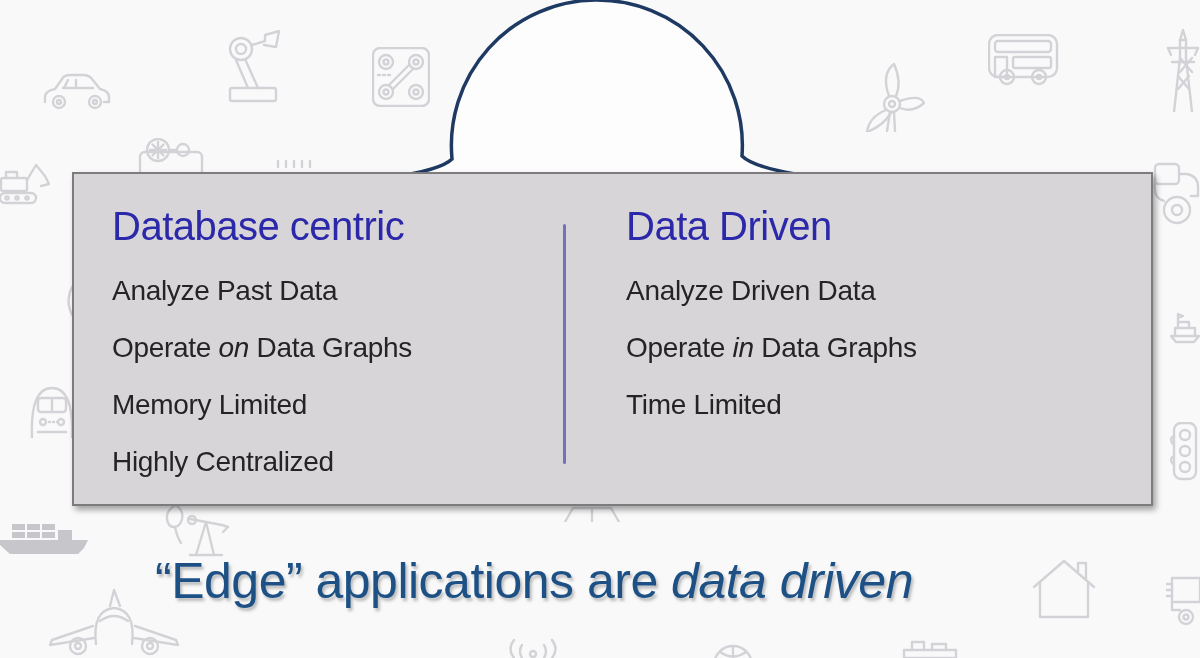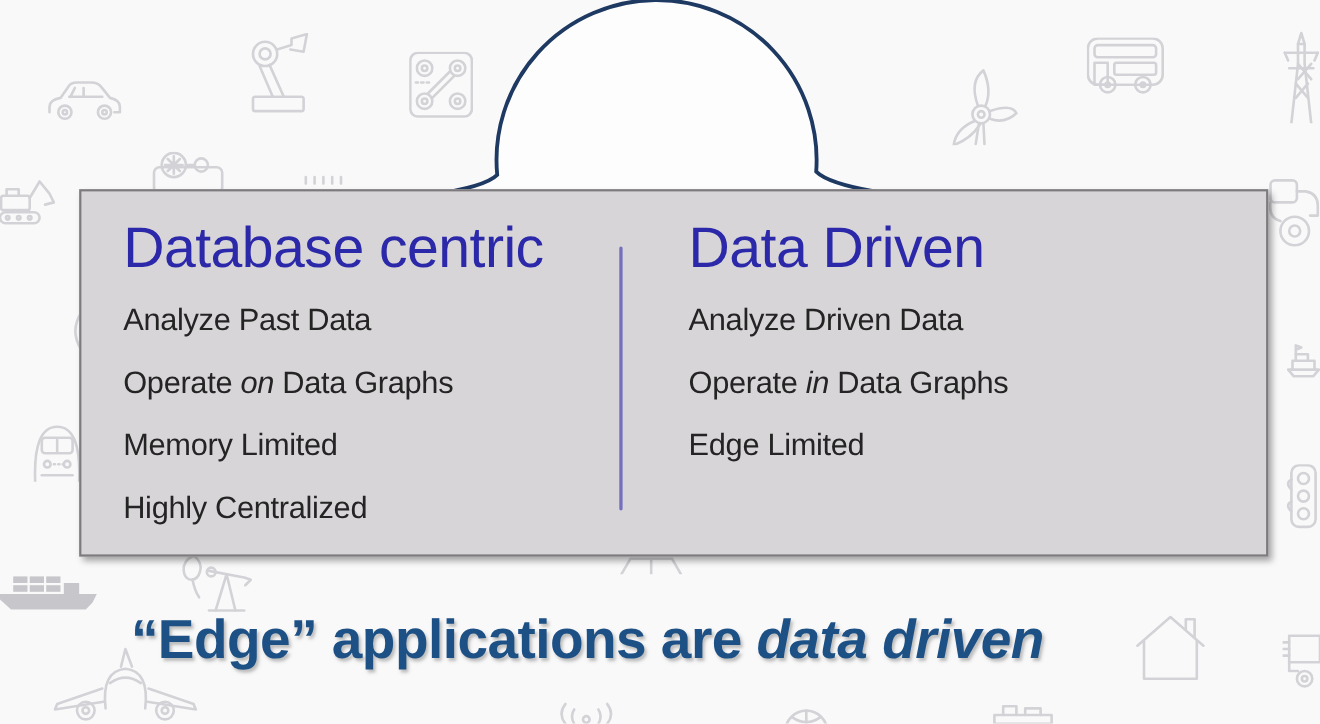--- a/index.html
+++ b/index.html
@@ -17,26 +17,26 @@
   .icon path,.icon rect,.icon circle,.icon polyline{fill:none;stroke:var(--icon);stroke-width:2.4;stroke-linecap:round;stroke-linejoin:round}
   .icon.solid path,.icon.solid rect{fill:var(--icon-solid);stroke:none}
   .cloud{position:absolute;left:0;top:0}
   .cloud path{fill:var(--cloud-fill);stroke:var(--cloud);stroke-width:3.5;stroke-linecap:round}
   .panel{position:absolute;left:72px;top:172px;width:1081px;height:334px;
     background:var(--panel);border:2px solid var(--panel-border);
     box-shadow:3px 4px 6px rgba(0,0,0,0.35)}
   .col{position:absolute;top:24px}
   .col.left{left:38px}
   .col.right{left:552px}
-  .col-title{font-size:52px;color:var(--accent);height:64px;line-height:56px;letter-spacing:-0.5px}
+  .col-title{font-size:40px;color:var(--accent);height:64px;line-height:56px;letter-spacing:-0.5px}
   .col-item{font-size:28px;color:var(--body-text);line-height:57px;letter-spacing:-0.3px;white-space:nowrap}
   .col-item em{}
   .divider{position:absolute;left:489px;top:50px;width:3px;height:240px;background:var(--divider);border-radius:2px}
   .headline{position:absolute;left:0;top:552px;width:1068px;text-align:center;
-    font-size:50px;font-weight:700;color:var(--headline);letter-spacing:-0.5px;
+    font-size:50px;font-weight:400;color:var(--headline);letter-spacing:-0.5px;
     text-shadow:2px 3px 3px rgba(125,125,125,0.5);white-space:nowrap}
   .headline em{font-style:italic}
 </style>
 </head>
 <body>
 
 <div class="stage">
 
   <div class="icon" style="left:42px;top:68px;width:70px;height:42px">
     <svg viewBox="0 0 70 42">
@@ -255,21 +255,21 @@
       <div class="col-item"><span>Analyze Past Data</span><em></em><span></span></div>
       <div class="col-item"><span>Operate </span><em>on</em><span> Data Graphs</span></div>
       <div class="col-item"><span>Memory Limited</span><em></em><span></span></div>
       <div class="col-item"><span>Highly Centralized</span><em></em><span></span></div>
     </div>
     <div class="divider"></div>
     <div class="col right">
       <div class="col-title">Data Driven</div>
       <div class="col-item"><span>Analyze Driven Data</span><em></em><span></span></div>
       <div class="col-item"><span>Operate </span><em>in</em><span> Data Graphs</span></div>
-      <div class="col-item"><span>Edge Limited</span><em></em><span></span></div>
+      <div class="col-item"><span>Time Limited</span><em></em><span></span></div>
     </div>
   </div>
 
   <div class="headline">
     <span>“Edge” applications are </span><em>data driven</em>
   </div>
 
 </div>
 
 </body></html>

